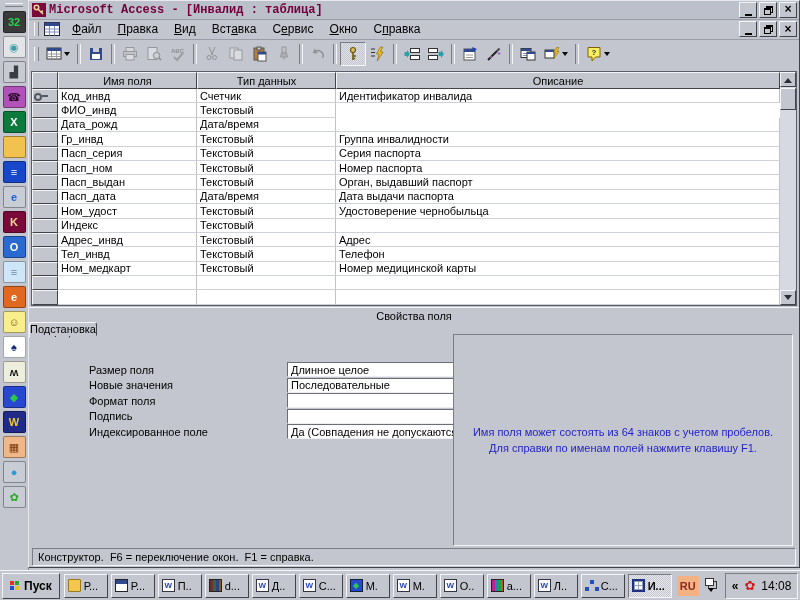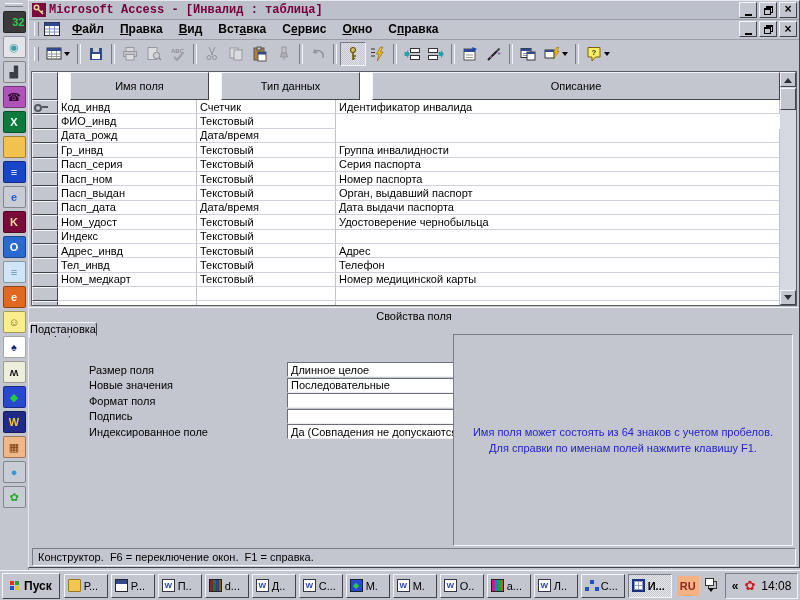--- a/index.html
+++ b/index.html
@@ -27,39 +27,39 @@
   .glyph-min{width:7px;height:9px;border-bottom:2px solid #000;}
   .glyph-restore{position:relative;width:9px;height:9px;}
   .glyph-restore::before{content:"";position:absolute;right:0;top:0;width:5px;height:4px;border:1px solid #000;border-top-width:2px;}
   .glyph-restore::after{content:"";position:absolute;left:0;bottom:0;width:5px;height:4px;border:1px solid #000;border-top-width:2px;background:#c3c6ce;}
   .glyph-close{font-weight:bold;font-size:12px;line-height:10px;}
   
   .menubar{position:absolute;left:0;top:18px;right:0;height:20px;display:flex;align-items:center;
            border-bottom:1px solid #9a9da6;padding-left:2px;}
   .grip-v{width:3px;height:14px;border-left:1px solid #f4f5f8;border-right:1px solid #7a7d85;margin:0 3px;flex:none;}
   .mchildicon{width:16px;height:14px;margin:0 4px 0 2px;flex:none;}
-  .mitem{padding:2px 8px;font-weight:bold;font-size:12px;white-space:nowrap;}
+  .mitem{padding:2px 8px;font-weight:normal;font-size:12px;white-space:nowrap;}
   .mitem u{text-underline-offset:1px;}
   
   .toolbar{position:absolute;left:0;top:38px;right:0;height:29px;display:flex;align-items:center;
            border-bottom:1px solid #8a8d95;padding-left:2px;}
   .tbtn{width:24px;height:22px;display:flex;align-items:center;justify-content:center;flex:none;background:transparent;}
   .tbtn.wide{width:32px;}
   .tbtn svg{flex:none;}
   .tbtn .dd{width:0;height:0;border:3px solid transparent;border-top:4px solid #000;margin:4px 0 0 2px;}
   .tbtn.dis svg{opacity:.4;filter:grayscale(100%);}
   .tbtn.pressed{border:1px solid;border-color:#7a7d85 #f4f5f8 #f4f5f8 #7a7d85;
     background-image:linear-gradient(45deg,#dfe1e7 25%,transparent 25%,transparent 75%,#dfe1e7 75%),
                      linear-gradient(45deg,#dfe1e7 25%,transparent 25%,transparent 75%,#dfe1e7 75%);
     background-size:2px 2px;background-position:0 0,1px 1px;}
   .tsep{width:2px;height:20px;border-left:1px solid #7a7d85;border-right:1px solid #f4f5f8;margin:0 3px;flex:none;}
   
   .gridwrap{position:absolute;left:0;top:67px;right:0;height:239px;background:#c3c6ce;}
   .grid{position:absolute;left:2px;top:3px;right:2px;bottom:1px;background:#fff;border:1px solid #5a5d65;overflow:hidden;}
-  .ghead{display:flex;height:28px;gap:12px;}
+  .ghead{display:flex;height:17px;}
   .ghead span{background:#c3c6ce;border:1px solid;border-color:#f4f5f8 #42424a #42424a #f4f5f8;
               display:flex;align-items:center;justify-content:center;font-size:11px;box-sizing:border-box;}
   .grow{display:flex;height:14.4px;}
   .grow span{border-right:1px solid #bfc2ca;border-bottom:1px solid #cfd2da;box-sizing:border-box;
              padding:0 3px;display:flex;align-items:center;font-size:11px;white-space:nowrap;overflow:hidden;background:#fff;}
   .c-sel{width:26px;flex:none;}
   .grow .c-sel{background:#c3c6ce;border:1px solid;border-color:#f4f5f8 #42424a #42424a #f4f5f8;padding:0 1px;}
   .c-name{width:139px;flex:none;}
   .c-type{width:139px;flex:none;}
   .c-desc{flex:1;margin-right:16px;}
@@ -136,21 +136,21 @@
 </style>
 </head>
 <body>
 
 <div class="screen">
 
   <div class="shortcutbar">
     <div class="grip-h"></div>
     <div>
 
-        <div class="sico" style="background: rgb(58, 58, 58); color: rgb(51, 204, 85); justify-content: flex-end;">
+        <div class="sico" style="background: rgb(58, 58, 58); color: rgb(51, 204, 85);">
           <span>32</span>
         </div>
 
         <div class="sico" style="background: rgb(226, 228, 232); color: rgb(58, 160, 168);">
           <span>◉</span>
         </div>
 
         <div class="sico" style="background: rgb(200, 203, 210); color: rgb(58, 61, 68);">
           <span>▟</span>
         </div>

